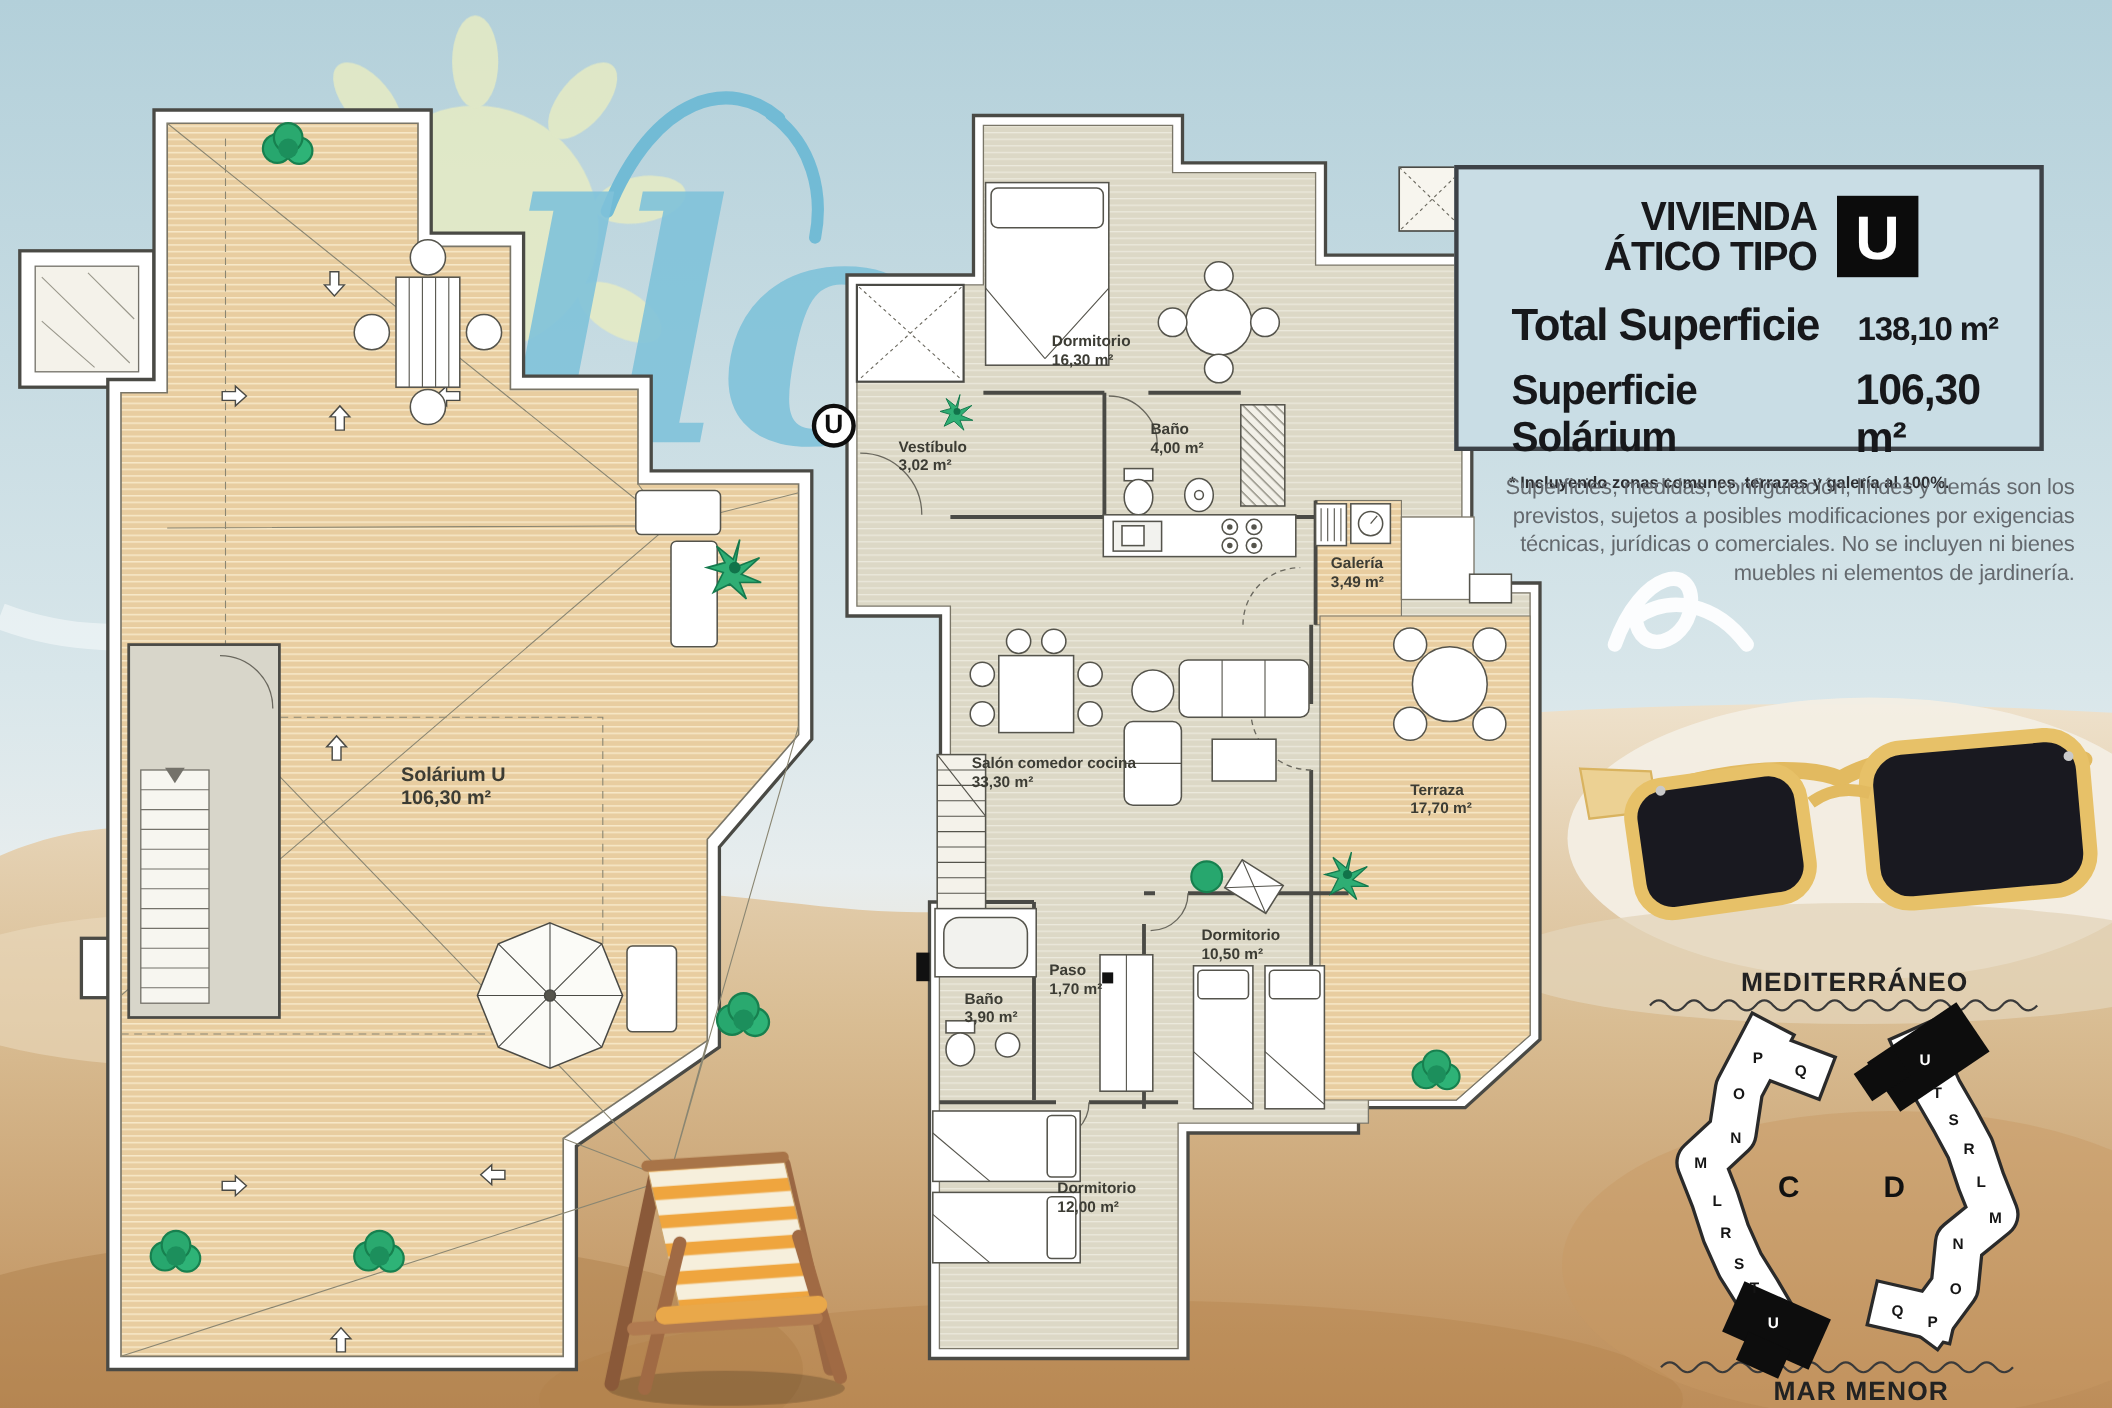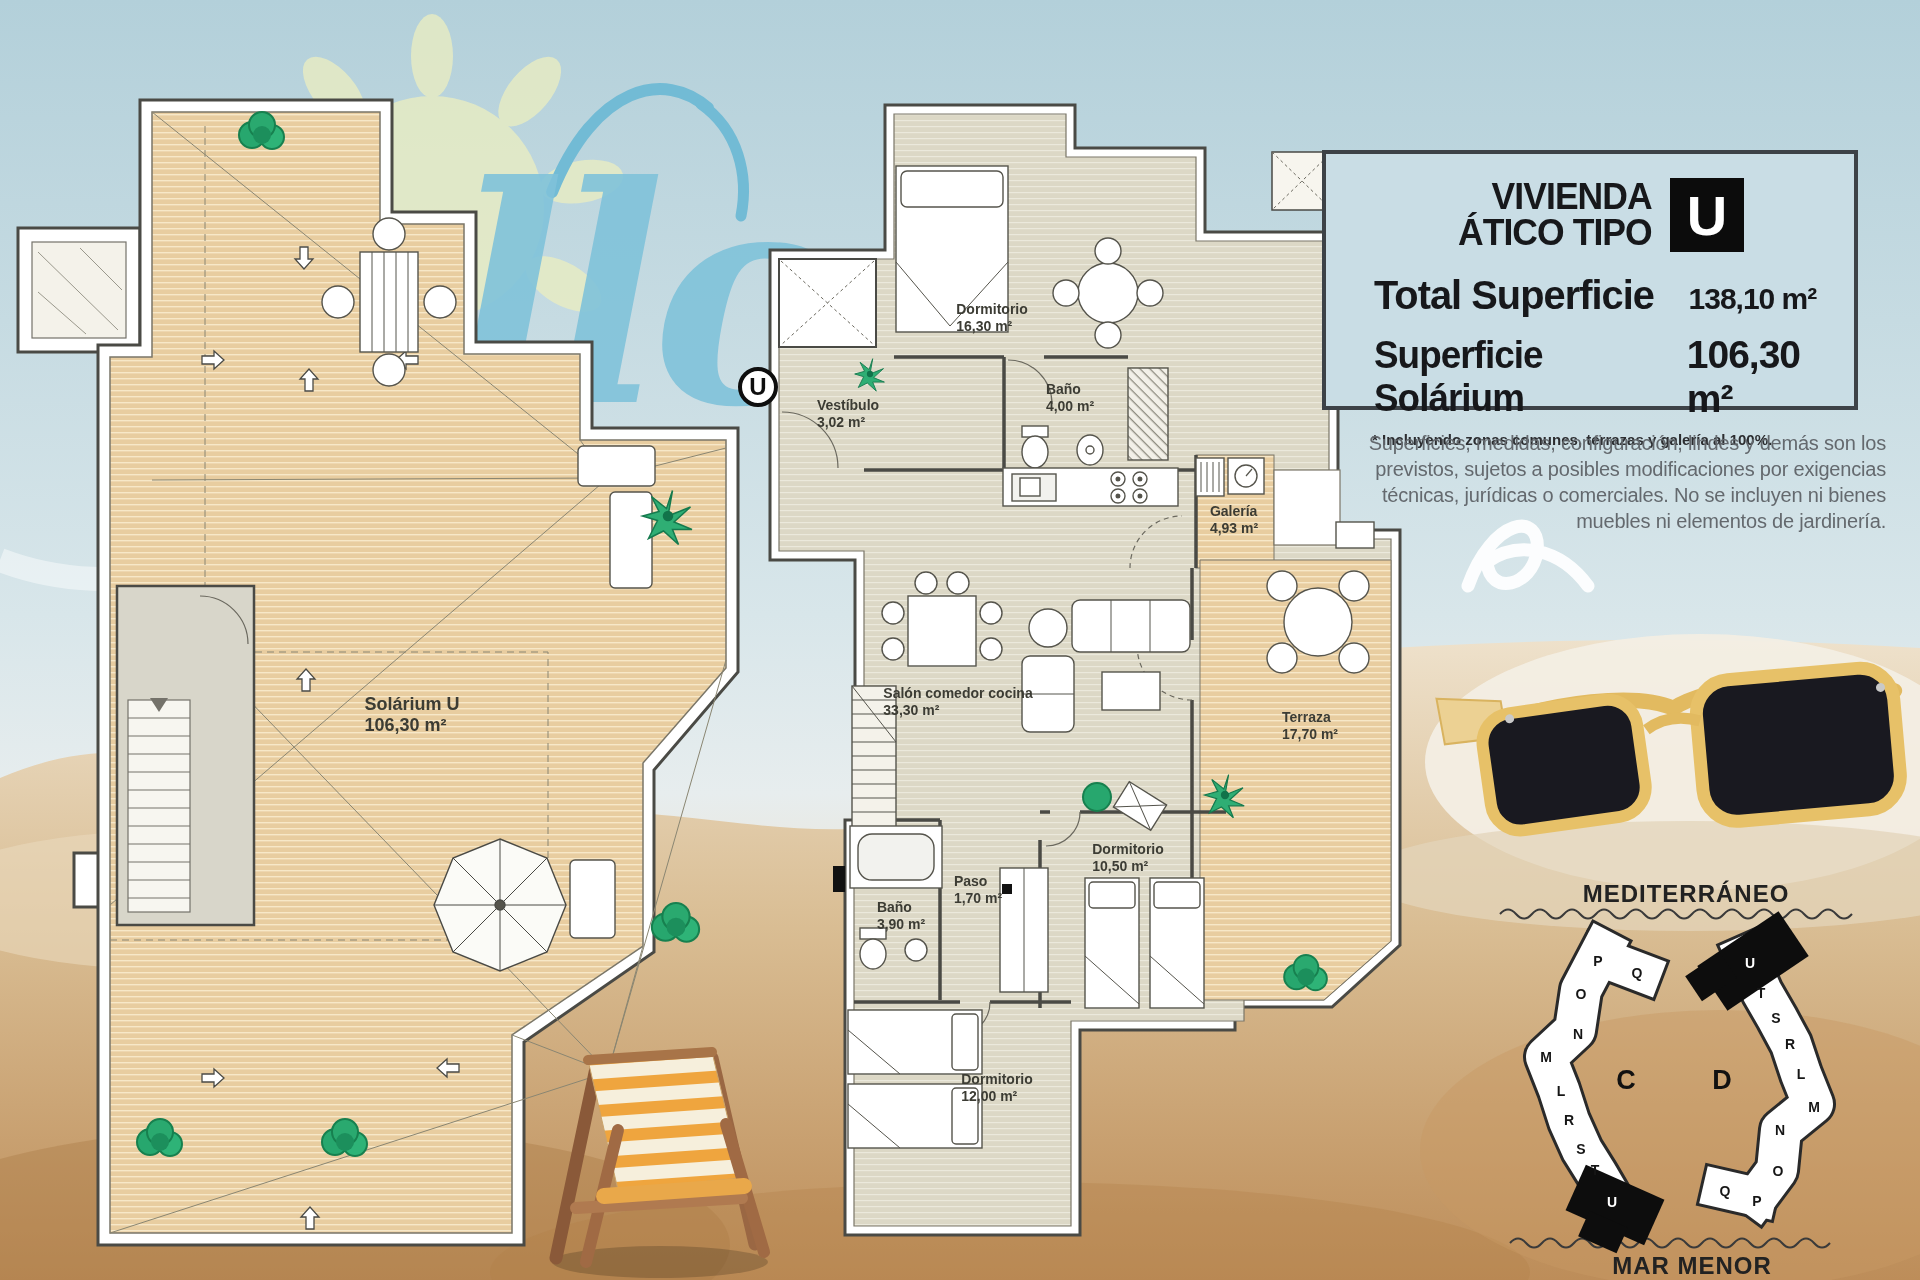--- a/index.html
+++ b/index.html
@@ -418,21 +418,21 @@
 <div class="rlabel" style="left:1070px;top:398px">
   <div>Baño</div>
       <div>4,00 m²</div>
 </div>
 <div class="rlabel" style="left:848px;top:414px">
   <div>Vestíbulo</div>
       <div>3,02 m²</div>
 </div>
 <div class="rlabel" style="left:1234px;top:520px">
   <div>Galería</div>
-      <div>4,93 m²</div>
+      <div>3,49 m²</div>
 </div>
 <div class="rlabel" style="left:958px;top:702px">
   <div>Salón comedor cocina</div>
       <div>33,30 m²</div>
 </div>
 <div class="rlabel" style="left:1310px;top:726px">
   <div>Terraza</div>
       <div>17,70 m²</div>
 </div>
 <div class="rlabel" style="left:1128px;top:858px">

